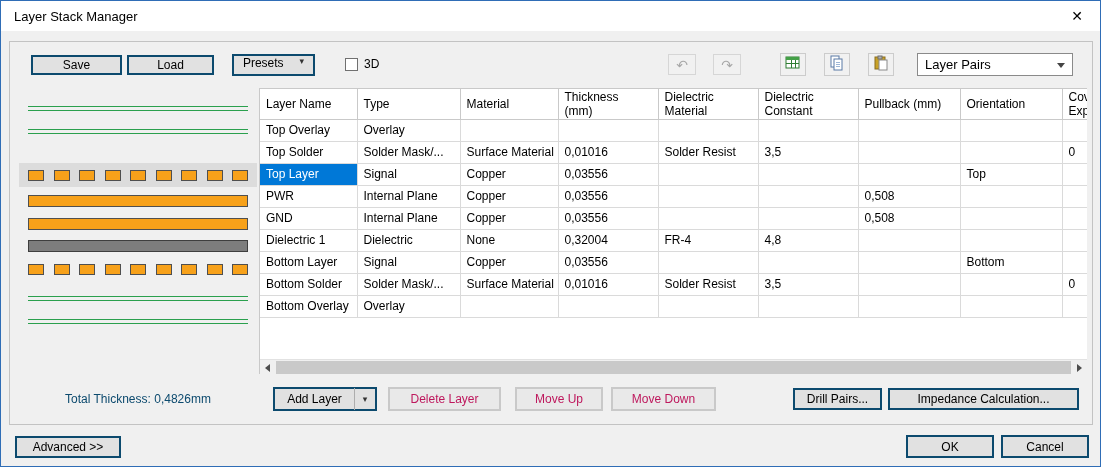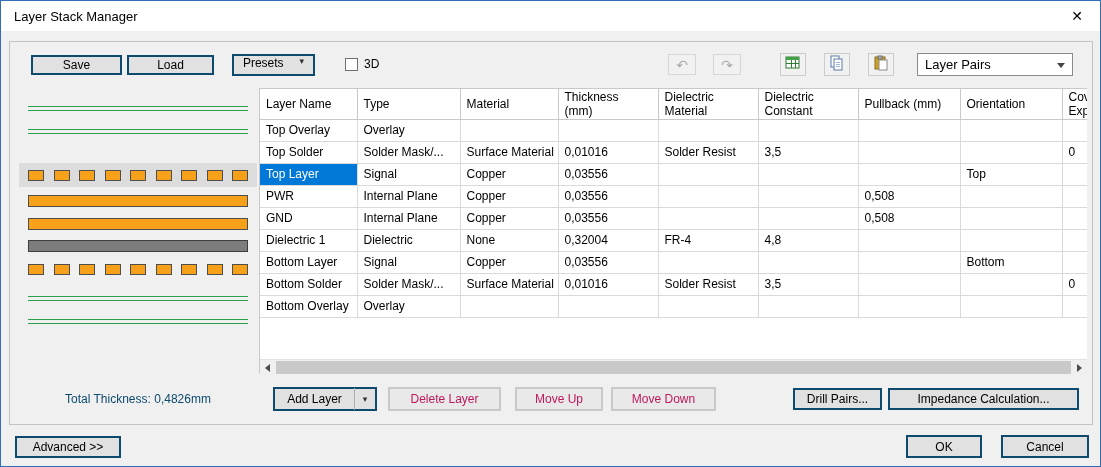--- a/index.html
+++ b/index.html
@@ -84,21 +84,21 @@
   .addlayer .lbl{flex:1;text-align:center}
   .addlayer .divider{width:1px;height:22px;background:#adadad}
   .addlayer .arr{width:20px;text-align:center;font-size:9px;color:#333}
   .dellayer{left:387px;top:386px;width:113px;height:24px}
   .moveup{left:514px;top:386px;width:88px;height:24px}
   .movedown{left:610px;top:386px;width:105px;height:24px}
   .drill{left:792px;top:387px;width:89px;height:22px}
   .imped{left:887px;top:387px;width:191px;height:22px}
 
   .advanced{left:14px;top:435px;width:106px;height:22px}
-  .ok{left:905px;top:434px;width:76px;height:23px}
+  .ok{left:905px;top:434px;width:88px;height:23px}
   .cancel{left:1000px;top:434px;width:88px;height:23px}
 </style>
 </head>
 <body>
 
 <div class="dialog">
 
   <div class="titlebar">
     <span class="title">Layer Stack Manager</span>
     <button class="close"><span>✕</span></button>

